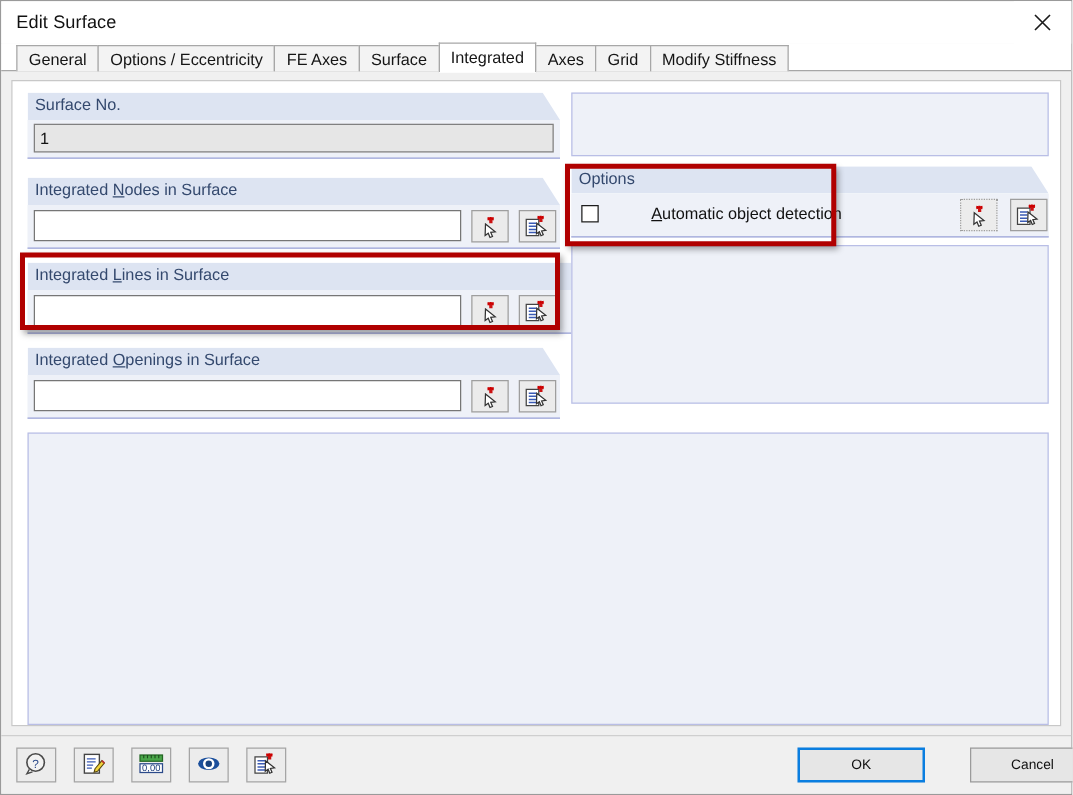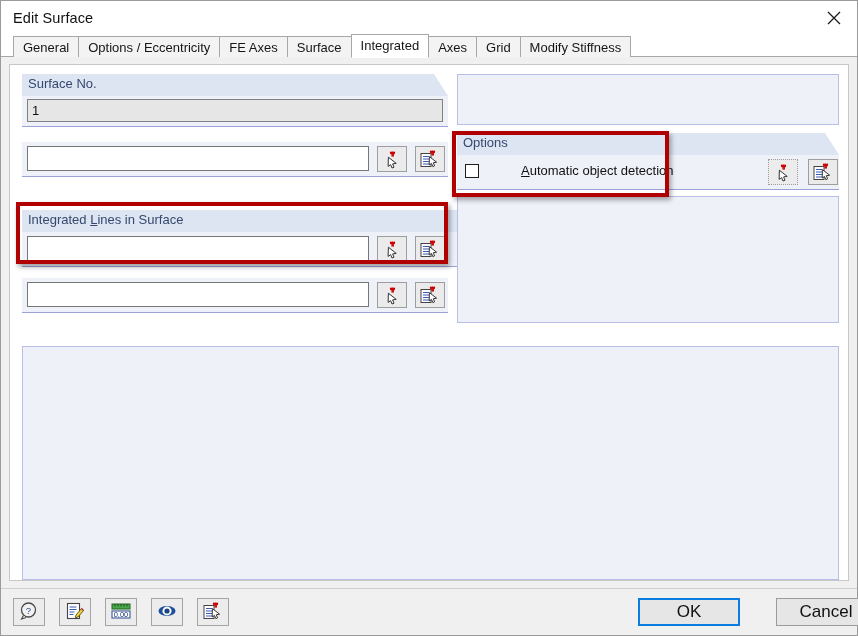--- a/index.html
+++ b/index.html
@@ -157,21 +157,21 @@
     position:absolute;top:9px;width:32px;height:28px;
     background:#ececec;border:1px solid #a5a5a5;
     box-sizing:border-box;
     display:flex;align-items:center;justify-content:center;
     cursor:pointer;
   }
   .btn{
     position:absolute;top:9px;height:28px;
     background:#e6e6e6;border:1px solid #9b9b9b;
     box-sizing:border-box;
-    font-size:17px;color:#111;
+    font-size:11px;color:#111;
     display:flex;align-items:center;justify-content:center;
     cursor:pointer;
     font-family:"Liberation Sans","DejaVu Sans",sans-serif;
   }
   .btn.default{border:2px solid #0a7ee0;background:#e6e6e6;}
 </style>
 </head>
 <body>
 
 <div class="dialog">
@@ -204,20 +204,23 @@
       <div class="gbox" style="left:12px;top:9px;width:426px;">
         <div class="gbox-head">
           <span class="gbox-title">Surface No.</span>
         </div>
         <div class="gbox-body" style="height:31px;">
           <div class="tfield readonly" style="left:5px;top:3px;width:416px;height:23px;">1</div>
         </div>
       </div>
 
       <div class="gbox" style="left:12px;top:77px;width:426px;">
+        <div class="gbox-head">
+          <span class="gbox-title"><span>Integrated </span><u>N</u><span>odes in Surface</span></span>
+        </div>
         <div class="gbox-body" style="height:35px;">
           <div class="tfield" style="left:5px;top:4px;width:342px;height:25px;"></div>
           <div class="iconbtn" style="left:355px;top:4px;">
             <span>
               <svg width="20" height="20" viewBox="0 0 20 20">
                 <path d="M10.5 2.5 L10.5 6" stroke="#c00" stroke-width="1.6"></path>
                 <path d="M8 3.3 L13 4.6 M13 3.3 L8 4.6" stroke="#c00" stroke-width="1.6"></path>
                 <rect x="9.4" y="4.6" width="2.6" height="3" fill="#cc1111"></rect>
                 <path d="M6.4 8.2 L14.2 14.4 L10.6 14.9 L12 18.2 L10 19 L8.6 15.6 L6.1 17.4 Z" fill="#ffffff" stroke="#333" stroke-width="1"></path>
               </svg>
@@ -263,20 +266,23 @@
                 <path d="M11 2.3 L16 3.6 M16 2.3 L11 3.6" stroke="#c00" stroke-width="1.6"></path>
                 <rect x="12.4" y="3.6" width="2.6" height="3" fill="#cc1111"></rect>
                 <path d="M10.4 7.6 L17.6 13.2 L14.3 13.7 L15.6 16.8 L13.8 17.6 L12.5 14.4 L10.2 16 Z" fill="#ffffff" stroke="#333" stroke-width="1"></path>
               </svg>
             </span>
           </div>
         </div>
       </div>
 
       <div class="gbox" style="left:12px;top:213px;width:426px;">
+        <div class="gbox-head">
+          <span class="gbox-title"><span>Integrated </span><u>O</u><span>penings in Surface</span></span>
+        </div>
         <div class="gbox-body" style="height:35px;">
           <div class="tfield" style="left:5px;top:4px;width:342px;height:25px;"></div>
           <div class="iconbtn" style="left:355px;top:4px;">
             <span>
               <svg width="20" height="20" viewBox="0 0 20 20">
                 <path d="M10.5 2.5 L10.5 6" stroke="#c00" stroke-width="1.6"></path>
                 <path d="M8 3.3 L13 4.6 M13 3.3 L8 4.6" stroke="#c00" stroke-width="1.6"></path>
                 <rect x="9.4" y="4.6" width="2.6" height="3" fill="#cc1111"></rect>
                 <path d="M6.4 8.2 L14.2 14.4 L10.6 14.9 L12 18.2 L10 19 L8.6 15.6 L6.1 17.4 Z" fill="#ffffff" stroke="#333" stroke-width="1"></path>
               </svg>

